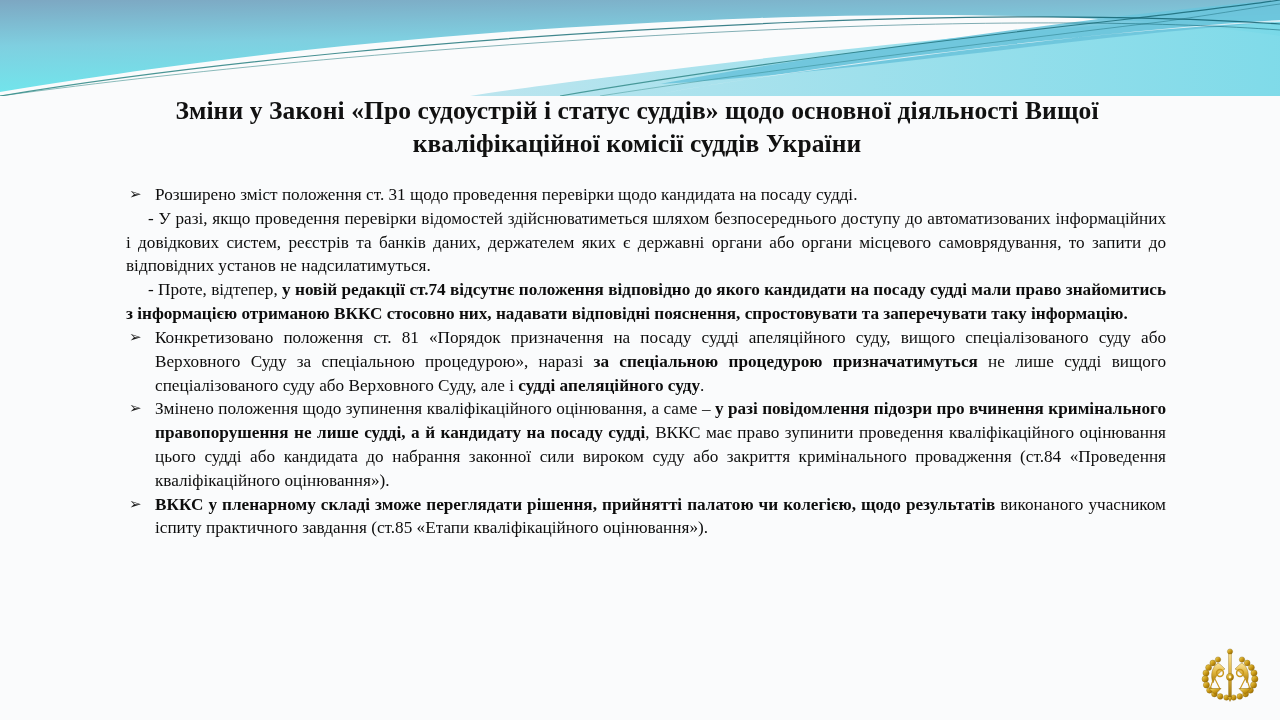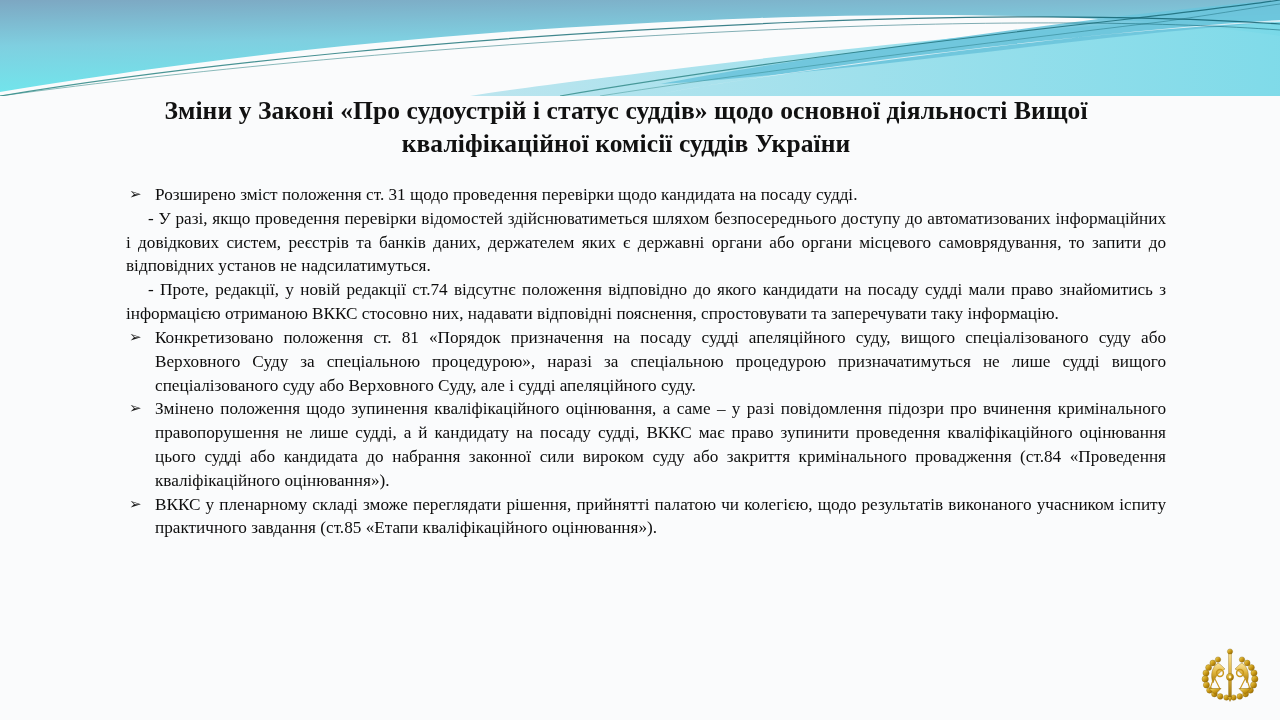--- a/index.html
+++ b/index.html
@@ -23,21 +23,21 @@
     width: 1280px;
     height: 96px;
     overflow: hidden;
     pointer-events: none;
   }
   #header-decoration svg { display: block; }
 
   
   #slide-title {
     position: absolute;
-    left: 116px;
+    left: 127px;
     top: 95px;
     width: 1020px;
     text-align: center;
     font-weight: bold;
     font-size: 25.5px;
     line-height: 1.28;
     color: #111111;
     letter-spacing: 0.1px;
   }
 
@@ -76,21 +76,21 @@
   }
   .bullet > .btext { display: block; }
 
   
   .para {
     text-align: justify;
     text-justify: inter-word;
     text-indent: 22px;
   }
 
-  .b { font-weight: normal; }
+  .b { font-weight: bold; }
 
   
   .bullet > .btext, .para { hyphens: none; }
 
   
   #emblem {
     position: absolute;
     left: 1196px;
     top: 643px;
     width: 68px;
@@ -145,21 +145,21 @@
 </div>
 
 <div id="slide-title">Зміни у Законі «Про судоустрій і статус суддів» щодо основної діяльності Вищої кваліфікаційної комісії суддів України</div>
 
 <div id="slide-body">
     <div class="block bullet">
       <span class="marker">➢</span>
       <span class="btext"><span>Розширено зміст положення ст. 31 щодо проведення перевірки щодо кандидата на посаду судді.</span></span>
     </div>
     <div class="block para"><span>- У разі, якщо проведення перевірки відомостей здійснюватиметься шляхом безпосереднього  доступу до автоматизованих інформаційних і довідкових систем, реєстрів та банків даних, держателем яких є державні органи або органи місцевого самоврядування, то запити до відповідних установ не надсилатимуться.</span></div>
-    <div class="block para"><span>- Проте, редакції, </span><span class="b">у новій редакції ст.74 відсутнє положення відповідно до якого кандидати на посаду судді мали право знайомитись з інформацією отриманою ВККС стосовно них, надавати відповідні пояснення, спростовувати та заперечувати таку інформацію.</span></div>
+    <div class="block para"><span>- Проте, відтепер, </span><span class="b">у новій редакції ст.74 відсутнє положення відповідно до якого кандидати на посаду судді мали право знайомитись з інформацією отриманою ВККС стосовно них, надавати відповідні пояснення, спростовувати та заперечувати таку інформацію.</span></div>
     <div class="block bullet">
       <span class="marker">➢</span>
       <span class="btext"><span>Конкретизовано положення ст. 81 «Порядок призначення на посаду судді апеляційного суду, вищого спеціалізованого суду або Верховного Суду  за спеціальною процедурою», наразі </span><span class="b">за спеціальною процедурою призначатимуться</span><span> не лише судді вищого спеціалізованого суду або Верховного Суду, але і </span><span class="b">судді апеляційного суду</span><span>.</span></span>
     </div>
     <div class="block bullet">
       <span class="marker">➢</span>
       <span class="btext"><span>Змінено положення щодо зупинення кваліфікаційного оцінювання, а саме – </span><span class="b">у разі повідомлення підозри про вчинення кримінального правопорушення не лише судді, а й кандидату на посаду судді</span><span>, ВККС має право зупинити проведення кваліфікаційного оцінювання цього судді або кандидата до набрання законної сили вироком суду або закриття кримінального провадження (ст.84 «Проведення кваліфікаційного оцінювання»).</span></span>
     </div>
     <div class="block bullet">
       <span class="marker">➢</span>

